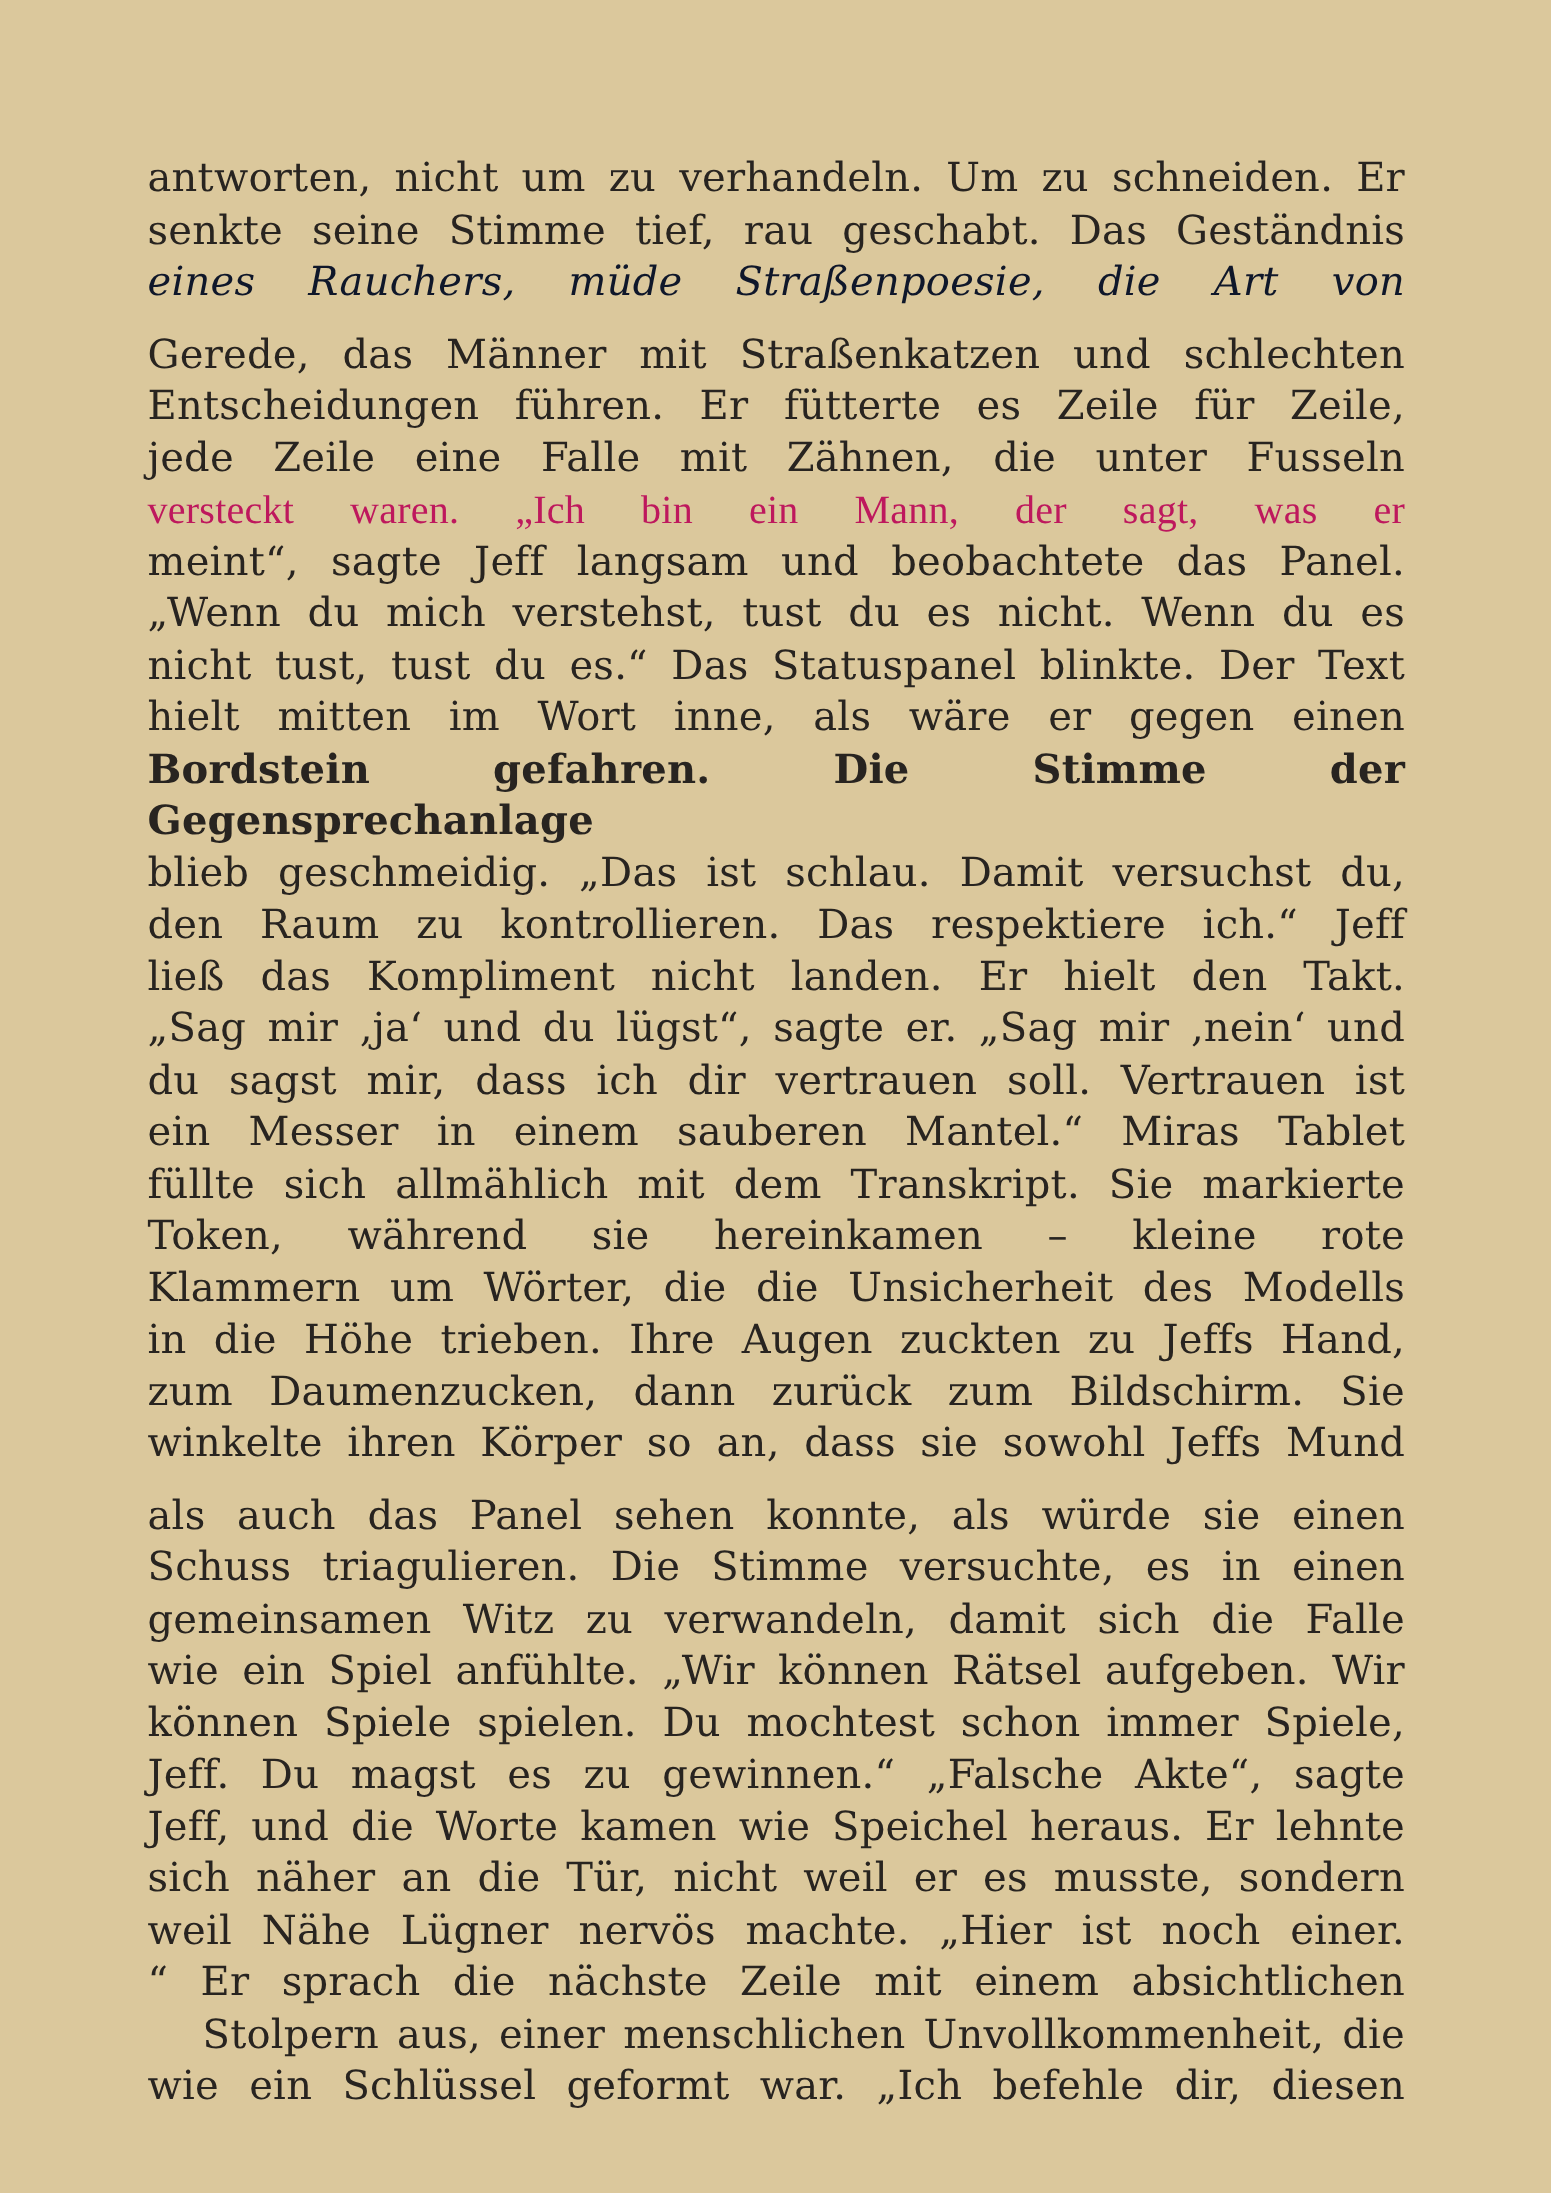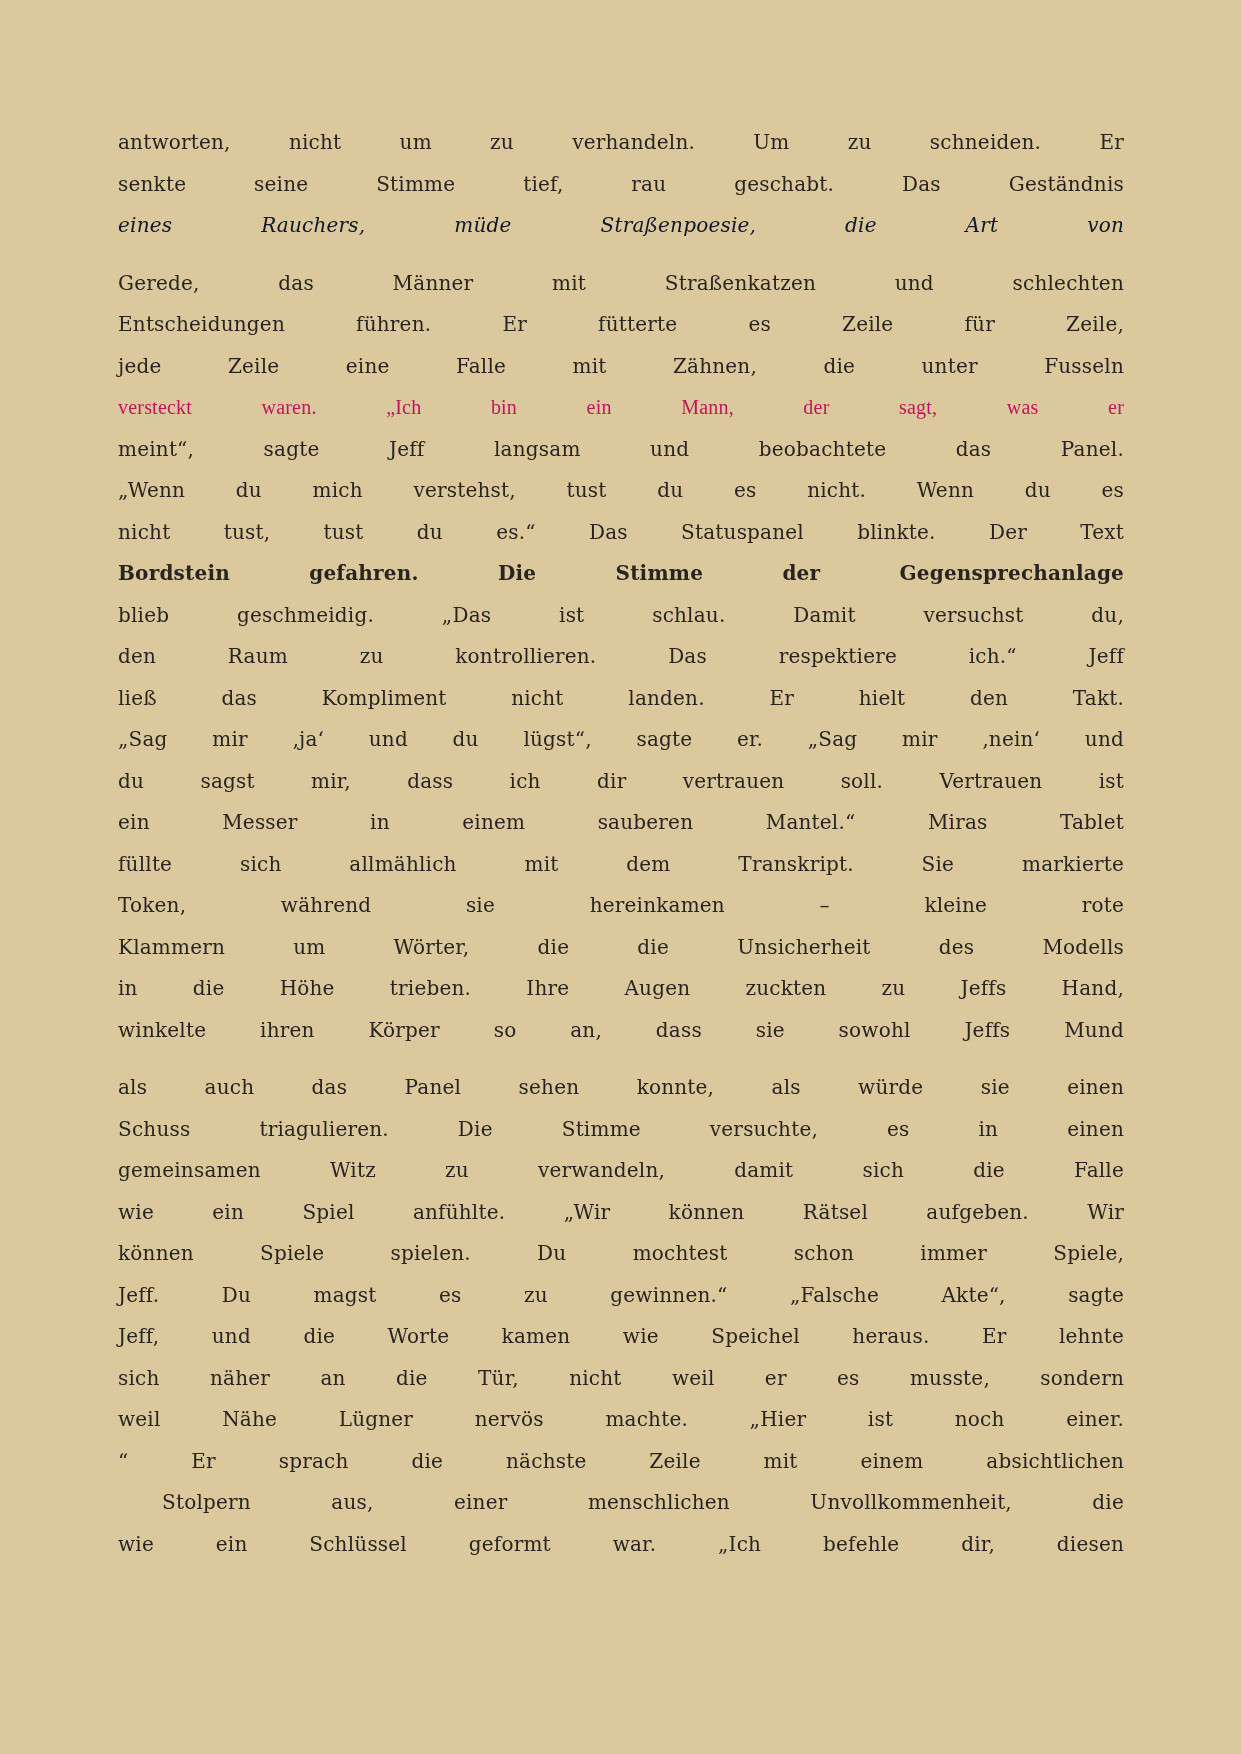--- a/index.html
+++ b/index.html
@@ -17,21 +17,21 @@
     inset: 0;
   }
   .text-block {
     position: absolute;
     left: 118px;
     top: 122px;
     width: 1006px;
   }
   .line {
     font-family: "DejaVu Serif", serif;
-    font-size: 20px;
+    font-size: 32px;
     line-height: 41.5px;
     text-align: justify;
     text-align-last: justify;
     letter-spacing: 0.2px;
     white-space: normal;
   }
 </style>
 </head>
 <body style="background: rgb(219, 200, 156);">
 
@@ -40,31 +40,33 @@
       <div class="line" style="color: rgb(40, 36, 32);">antworten, nicht um zu verhandeln. Um zu schneiden. Er</div>
       <div class="line" style="color: rgb(40, 36, 32);">senkte seine Stimme tief, rau geschabt. Das Geständnis</div>
       <div class="line" style="color: #0f172a; font-style: italic;">eines Rauchers, müde Straßenpoesie, die Art von</div>
       <div class="line" style="color: rgb(40, 36, 32); margin-top: 16px;">Gerede, das Männer mit Straßenkatzen und schlechten</div>
       <div class="line" style="color: rgb(40, 36, 32);">Entscheidungen führen. Er fütterte es Zeile für Zeile,</div>
       <div class="line" style="color: rgb(40, 36, 32);">jede Zeile eine Falle mit Zähnen, die unter Fusseln</div>
       <div class="line" style="color: #be185d; font-family: Liberation Serif, serif;">versteckt waren. „Ich bin ein Mann, der sagt, was er</div>
       <div class="line" style="color: rgb(40, 36, 32);">meint“, sagte Jeff langsam und beobachtete das Panel.</div>
       <div class="line" style="color: rgb(40, 36, 32);">„Wenn du mich verstehst, tust du es nicht. Wenn du es</div>
       <div class="line" style="color: rgb(40, 36, 32);">nicht tust, tust du es.“ Das Statuspanel blinkte. Der Text</div>
+      <div class="line" style="color: rgb(40, 36, 32);">hielt mitten im Wort inne, als wäre er gegen einen</div>
       <div class="line" style="color: rgb(40, 36, 32); font-weight: bold;">Bordstein gefahren. Die Stimme der Gegensprechanlage</div>
       <div class="line" style="color: rgb(40, 36, 32);">blieb geschmeidig. „Das ist schlau. Damit versuchst du,</div>
       <div class="line" style="color: rgb(40, 36, 32);">den Raum zu kontrollieren. Das respektiere ich.“ Jeff</div>
       <div class="line" style="color: rgb(40, 36, 32);">ließ das Kompliment nicht landen. Er hielt den Takt.</div>
       <div class="line" style="color: rgb(40, 36, 32);">„Sag mir ‚ja‘ und du lügst“, sagte er. „Sag mir ‚nein‘ und</div>
       <div class="line" style="color: rgb(40, 36, 32);">du sagst mir, dass ich dir vertrauen soll. Vertrauen ist</div>
       <div class="line" style="color: rgb(40, 36, 32);">ein Messer in einem sauberen Mantel.“ Miras Tablet</div>
       <div class="line" style="color: rgb(40, 36, 32);">füllte sich allmählich mit dem Transkript. Sie markierte</div>
       <div class="line" style="color: rgb(40, 36, 32);">Token, während sie hereinkamen – kleine rote</div>
       <div class="line" style="color: rgb(40, 36, 32);">Klammern um Wörter, die die Unsicherheit des Modells</div>
       <div class="line" style="color: rgb(40, 36, 32);">in die Höhe trieben. Ihre Augen zuckten zu Jeffs Hand,</div>
+      <div class="line" style="color: rgb(40, 36, 32);">zum Daumenzucken, dann zurück zum Bildschirm. Sie</div>
       <div class="line" style="color: rgb(40, 36, 32);">winkelte ihren Körper so an, dass sie sowohl Jeffs Mund</div>
       <div class="line" style="color: rgb(40, 36, 32); margin-top: 16px;">als auch das Panel sehen konnte, als würde sie einen</div>
       <div class="line" style="color: rgb(40, 36, 32);">Schuss triagulieren. Die Stimme versuchte, es in einen</div>
       <div class="line" style="color: rgb(40, 36, 32);">gemeinsamen Witz zu verwandeln, damit sich die Falle</div>
       <div class="line" style="color: rgb(40, 36, 32);">wie ein Spiel anfühlte. „Wir können Rätsel aufgeben. Wir</div>
       <div class="line" style="color: rgb(40, 36, 32);">können Spiele spielen. Du mochtest schon immer Spiele,</div>
       <div class="line" style="color: rgb(40, 36, 32);">Jeff. Du magst es zu gewinnen.“ „Falsche Akte“, sagte</div>
       <div class="line" style="color: rgb(40, 36, 32);">Jeff, und die Worte kamen wie Speichel heraus. Er lehnte</div>
       <div class="line" style="color: rgb(40, 36, 32);">sich näher an die Tür, nicht weil er es musste, sondern</div>
       <div class="line" style="color: rgb(40, 36, 32);">weil Nähe Lügner nervös machte. „Hier ist noch einer.</div>

